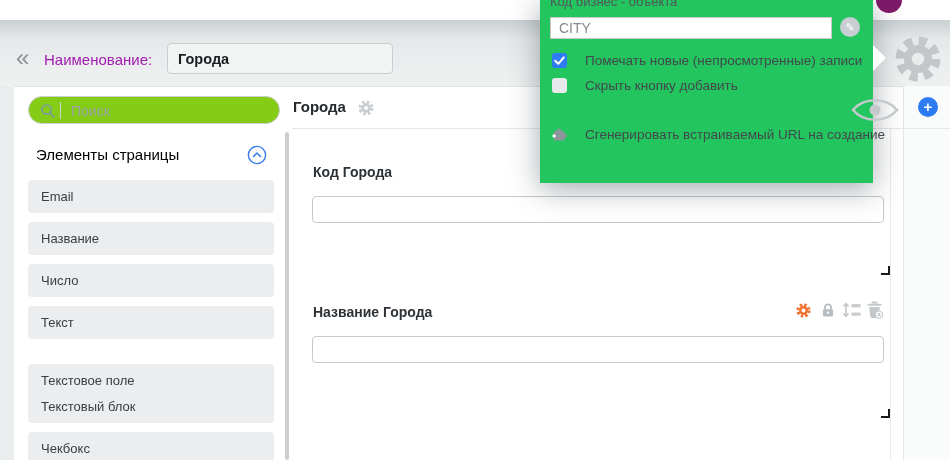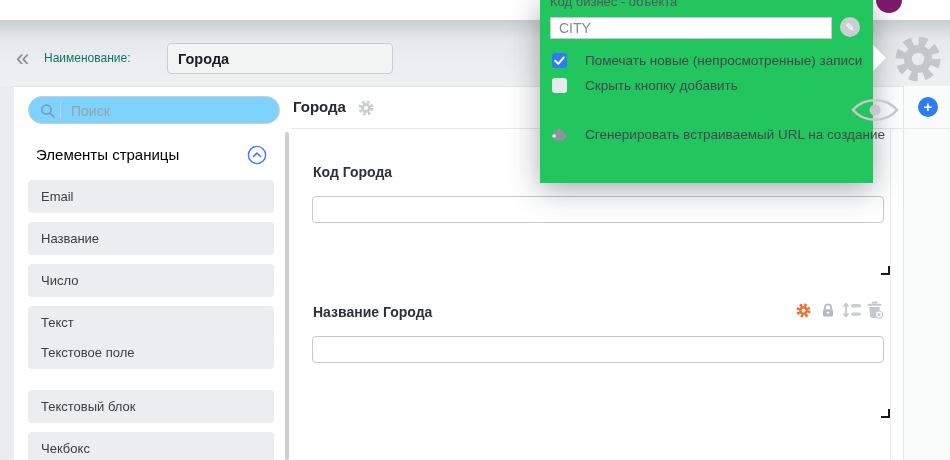--- a/index.html
+++ b/index.html
@@ -6,30 +6,30 @@
   .screen{position:relative;width:950px;height:460px;overflow:hidden;background:#fff;
           font-family:"Liberation Sans",sans-serif;-webkit-font-smoothing:antialiased;}
   .abs{position:absolute;}
 
   
   .topstrip{left:0;top:0;width:950px;height:20px;background:#fff;}
   .header{left:0;top:20px;width:950px;height:66px;
           background:linear-gradient(180deg,#c9cfd1 0%,#e6e9ea 30%,#eff1f1 100%);
           border-bottom:1px solid #e2e5e6;}
   .back{left:16px;top:46px;font-size:24px;color:#8a9197;line-height:24px;cursor:pointer;}
-  .name-label{left:44px;top:51px;font-size:12px;color:#0f766e;}
+  .name-label{left:44px;top:51px;font-size:15px;color:#a21caf;}
   .name-input{left:167px;top:43px;width:226px;height:31px;box-sizing:border-box;
               background:#f2f4f4;border:1px solid #c7cdd1;border-radius:4px;
               font-family:inherit;font-size:14.5px;font-weight:bold;color:#1b1e21;padding:0 10px;outline:none;}
   .desc-ph{left:409px;top:43px;width:134px;font-size:13.5px;line-height:18px;color:#a3aab0;}
 
   
   .left-gutter{left:0;top:86px;width:14px;height:374px;background:#e9edee;}
   .search{left:28px;top:96px;width:252px;height:28px;box-sizing:border-box;border:1px solid #c9ced2;
-          border-radius:14px;background:#7dd3fc;}
+          border-radius:14px;background:#84cc16;}
   .search svg{position:absolute;left:11px;top:6px;}
   .search .sep{position:absolute;left:31px;top:5px;width:1px;height:17px;background:#ccd1d4;}
   .search input{position:absolute;left:40px;top:1px;width:200px;height:24px;border:none;outline:none;
                 background:transparent;font-family:inherit;font-size:14px;color:#3c4043;}
   .search input::placeholder{color:#9aa1a6;}
   .section-title{left:36px;top:146px;font-size:15px;color:#000000;}
   .collapse-btn{left:247px;top:145px;width:20px;height:20px;cursor:pointer;}
   .sb-item{left:28px;width:246px;height:33px;background:#ebedee;border-radius:4px;cursor:pointer;}
   .sb-item span{display:block;padding-left:13px;line-height:33px;font-size:13px;color:#3b4043;}
   .sb-scroll{left:285px;top:132px;width:4px;height:328px;background:#ccced0;border-radius:2px;}
@@ -113,21 +113,21 @@
     </div>
   <div class="abs sb-item" style="top:222px">
     <span>Название</span>
     </div>
   <div class="abs sb-item" style="top:264px">
     <span>Число</span>
     </div>
   <div class="abs sb-item" style="top:306px">
     <span>Текст</span>
     </div>
-  <div class="abs sb-item" style="top:336px">
+  <div class="abs sb-item" style="top:364px">
     <span>Текстовое поле</span>
     </div>
   <div class="abs sb-item" style="top:390px">
     <span>Текстовый блок</span>
     </div>
   <div class="abs sb-item" style="top:432px">
     <span>Чекбокс</span>
     </div>
 
   <div class="abs sb-scroll"></div>

